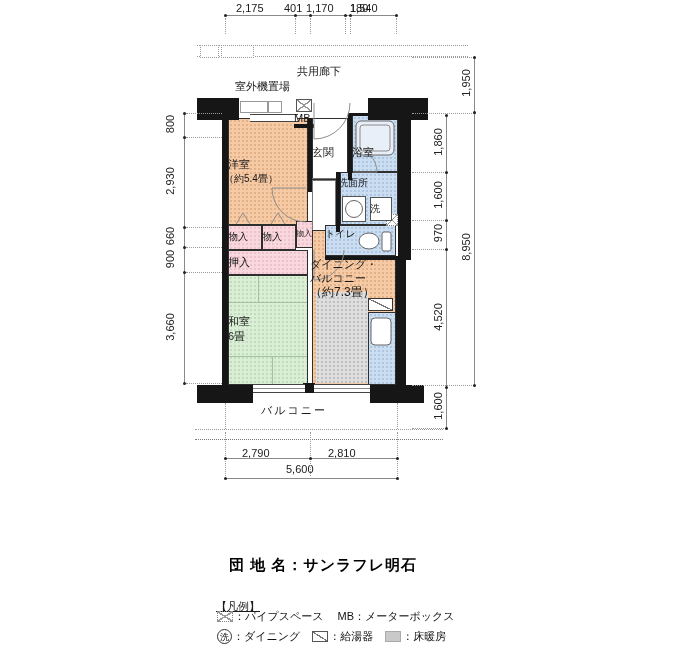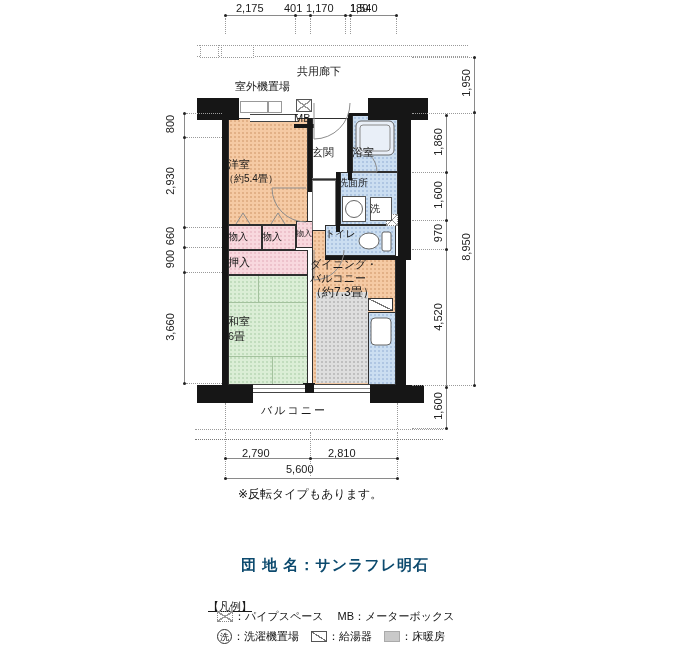--- a/index.html
+++ b/index.html
@@ -22,21 +22,21 @@
   .dotline-h{position:absolute;border-top:1px dotted #9a9a9a;}
   .dotline-v{position:absolute;border-left:1px dotted #9a9a9a;}
   .dimline{position:absolute;background:#8a8a8a;}
   .dot{position:absolute;width:3px;height:3px;background:#222;border-radius:50%;}
   .tatami{position:absolute;background:#a4c29e;}
   .symbox{position:absolute;box-sizing:border-box;background:#fff;}
   .xbox{background-image:linear-gradient(to top right,transparent 46%,#999 46%,#999 54%,transparent 54%),
         linear-gradient(to bottom right,transparent 46%,#999 46%,#999 54%,transparent 54%);}
   .diagbox{background-image:linear-gradient(to top right,transparent 47%,#777 47%,#777 53%,transparent 53%);}
   .note{position:absolute;font-size:12px;color:#111;white-space:nowrap;}
-  .prop{position:absolute;font-size:15px;font-weight:600;letter-spacing:1px;white-space:nowrap;color:#0c4a6e;margin-left:12px;}
+  .prop{position:absolute;font-size:15px;font-weight:600;letter-spacing:1px;white-space:nowrap;color:#000000;}
   .legend-row{position:absolute;font-size:11px;white-space:nowrap;color:#111;display:flex;align-items:center;}
   .sym{display:inline-block;box-sizing:border-box;margin-right:1px;}
   .sym-pipe{width:16px;height:11px;border:1px dotted #888;background-image:
      linear-gradient(to top right,transparent 45%,#999 45%,#999 55%,transparent 55%),
      linear-gradient(to bottom right,transparent 45%,#999 45%,#999 55%,transparent 55%);}
   .sym-heater{width:16px;height:11px;border:1px solid #555;background-image:
      linear-gradient(to top right,transparent 46%,#777 46%,#777 54%,transparent 54%);}
   .sym-floorheat{width:16px;height:11px;background:#c9c9c9;border:1px solid #aaa;}
   .sym-washer{width:15px;height:15px;border:1px solid #333;border-radius:50%;font-size:9px;line-height:15px;text-align:center;}
   svg{position:absolute;left:0;top:0;}
@@ -166,36 +166,35 @@
   <div class="vlab" style="left:148px;top:321px;width:44px;">3,660</div>
 
   <div class="vlab" style="left:416px;top:136px;width:44px;">1,860</div>
   <div class="vlab" style="left:416px;top:189px;width:44px;">1,600</div>
   <div class="vlab" style="left:416px;top:227px;width:44px;">970</div>
   <div class="vlab" style="left:416px;top:311px;width:44px;">4,520</div>
   <div class="vlab" style="left:416px;top:400px;width:44px;">1,600</div>
   <div class="vlab" style="left:444px;top:77px;width:44px;">1,950</div>
   <div class="vlab" style="left:444px;top:241px;width:44px;">8,950</div>
 
-  <div class="note" style="left:238px;top:486px;">※反転タイプもあります。</div>
 
   <div class="prop" style="left:229px;top:556px;">
     <span>団 地 名：</span><span>サンラフレ明石</span>
   </div>
 
-  <div class="lab" style="left:208px;top:600px;text-decoration:underline;">【凡例】</div>
+  <div class="lab" style="left:216px;top:600px;text-decoration:underline;">【凡例】</div>
   <div class="legend-row" style="left:217px;top:609px;">
     <span class="sym sym-pipe"></span>
     <span>：パイプスペース</span>
     <span style="width:14px;display:inline-block;"></span>
     <span>MB：メーターボックス</span>
   </div>
   <div class="legend-row" style="left:217px;top:629px;">
     <span class="sym sym-washer">洗</span>
-    <span>：洗濯機置場</span>
+    <span>：ダイニング</span>
     <span style="width:12px;display:inline-block;"></span>
     <span class="sym sym-heater"></span>
     <span>：給湯器</span>
     <span style="width:12px;display:inline-block;"></span>
     <span class="sym sym-floorheat"></span>
     <span>：床暖房</span>
   </div>
 
 <div class="dimline" style="left: 225px; top: 15px; width: 172px; height: 1px;"></div>
     <div class="dimline" style="left: 184px; top: 113px; width: 1px; height: 271px;"></div>

